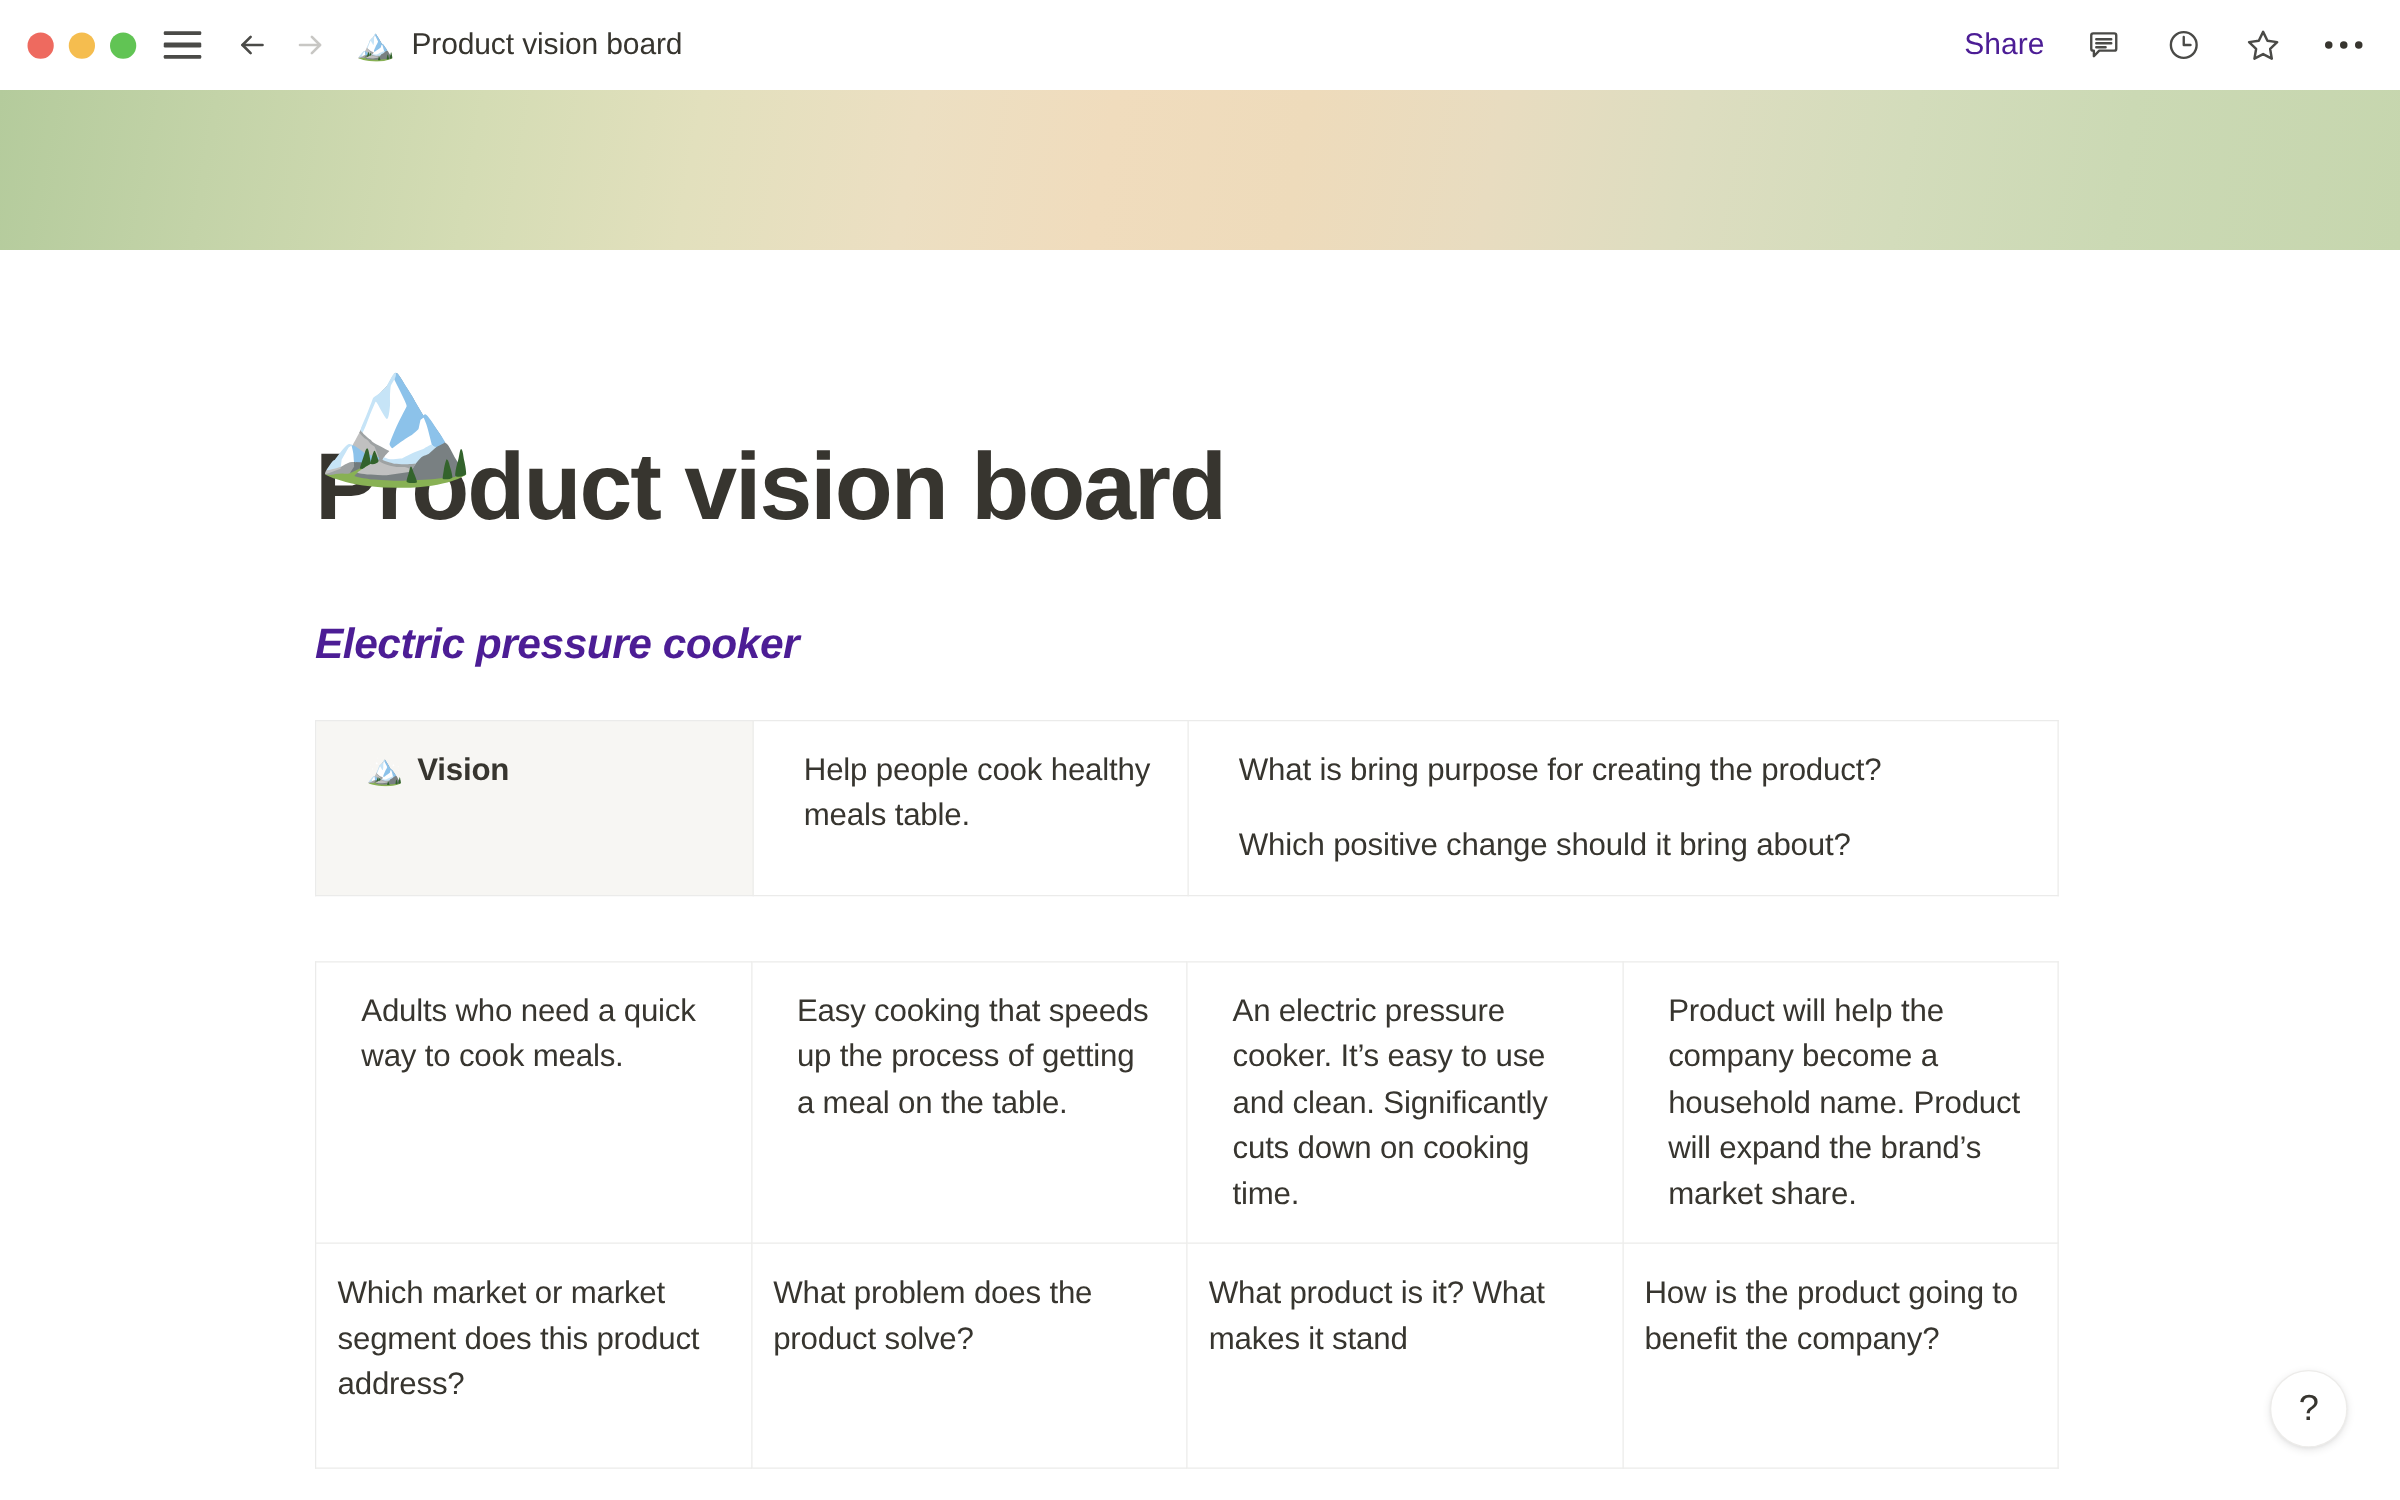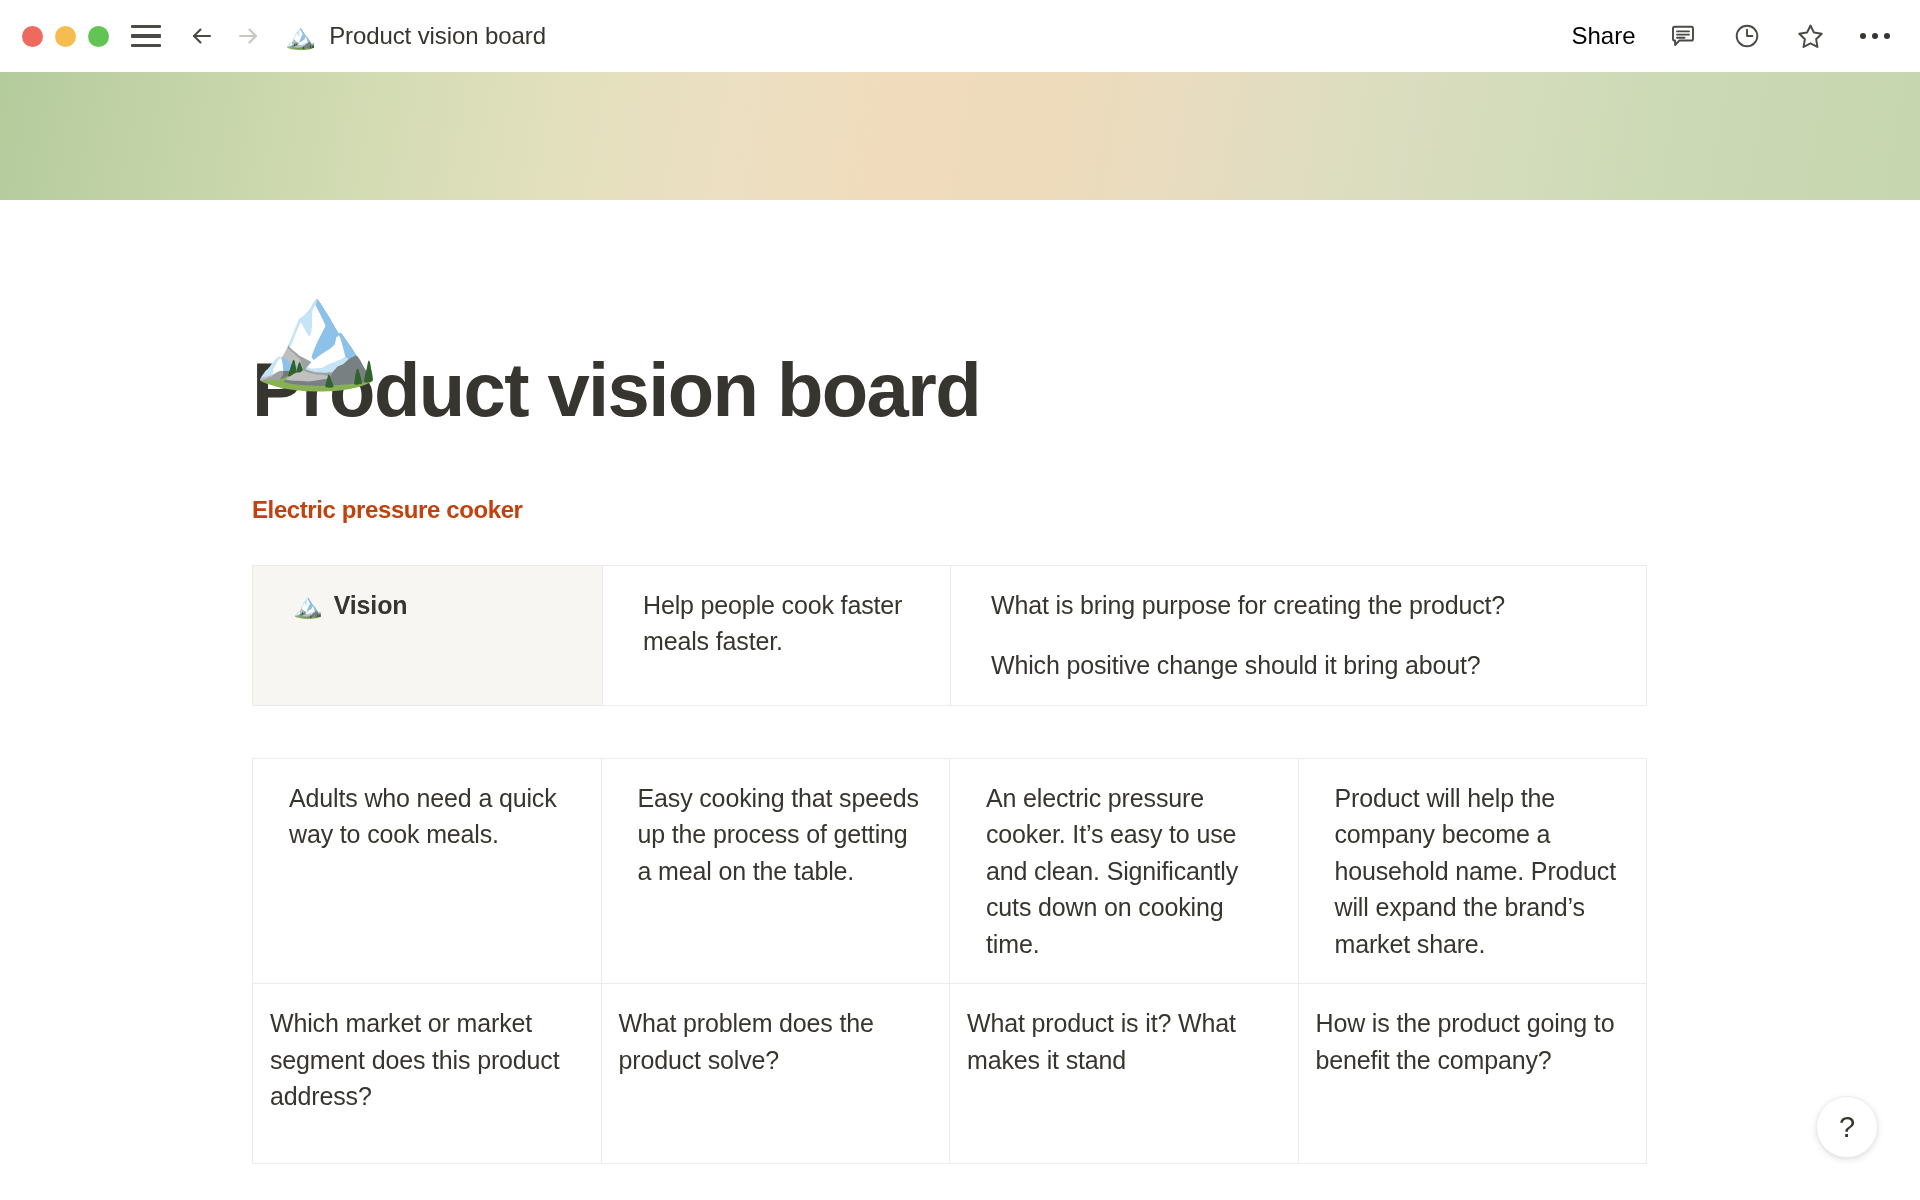--- a/index.html
+++ b/index.html
@@ -80,21 +80,21 @@
   }
 
   .topbar-right {
     margin-left: auto;
     display: flex;
     align-items: center;
     gap: 30px;
   }
   .share-btn {
     font-size: 24px;
-    color: #000000;
+    color: #4c1d95;
     cursor: pointer;
     white-space: nowrap;
   }
   .tb-icon {
     width: 34px;
     height: 34px;
     display: flex;
     align-items: center;
     justify-content: center;
     cursor: pointer;
@@ -154,25 +154,26 @@
   .page-title {
     font-size: 76px;
     font-weight: 700;
     color: #37352f;
     letter-spacing: -1.6px;
     line-height: 1.05;
     margin-top: 150px;
   }
 
   .section-heading {
-    font-size: 24px;
+    font-size: 34px;
     font-weight: 700;
-    color: #c2410c;
+    color: #4c1d95;
     letter-spacing: -0.4px;
     margin-top: 66px;
+    font-style: italic;
   }
 
   
   .vb-table {
     width: 1394px;
     border-collapse: collapse;
     table-layout: fixed;
     margin-top: 41px;
     border: 1px solid #ebebea;
   }
@@ -318,21 +319,21 @@
       <colgroup>
         <col class="t1-c1">
           <col class="t1-c2">
           <col class="t1-c3">
       </colgroup>
       <tbody>
         <tr>
           <td class="cell-head">
             <span class="hemoji">🏔️</span><span>Vision</span>
           </td>
-          <td>Help people cook faster meals faster.</td>
+          <td>Help people cook healthy meals table.</td>
           <td class="cell-ph">
             <p>What is bring purpose for creating the product?</p>
             <p>Which positive change should it bring about?</p>
           </td>
         </tr>
       </tbody>
     </table>
   </div>
 
   <table class="vb-table table2">

